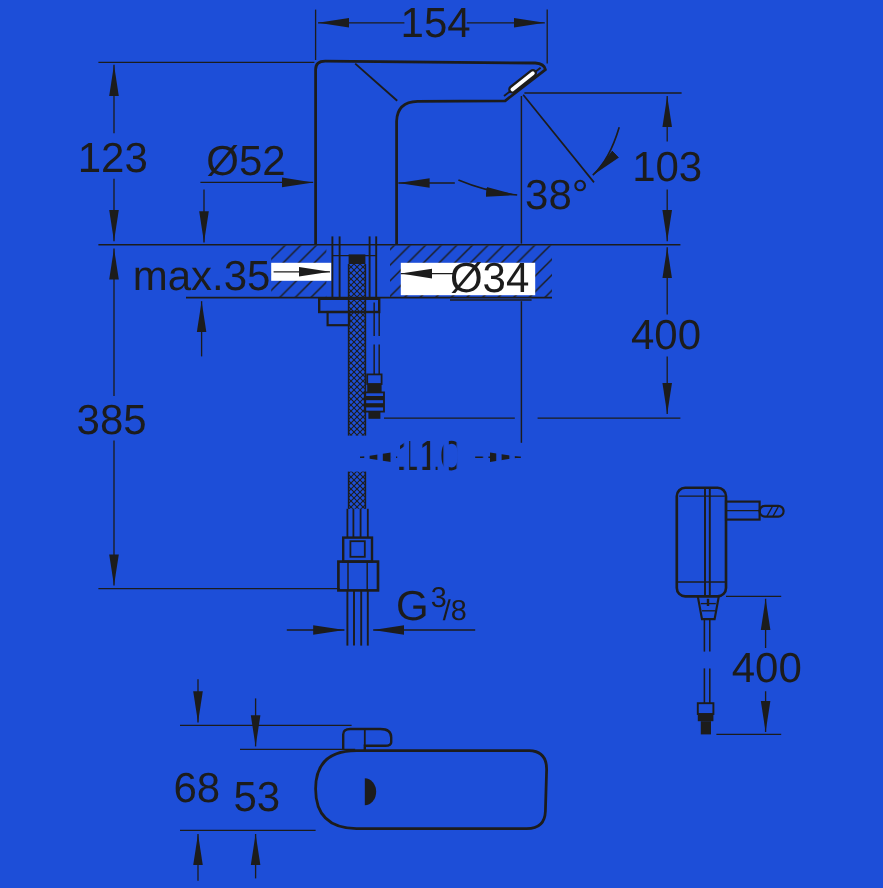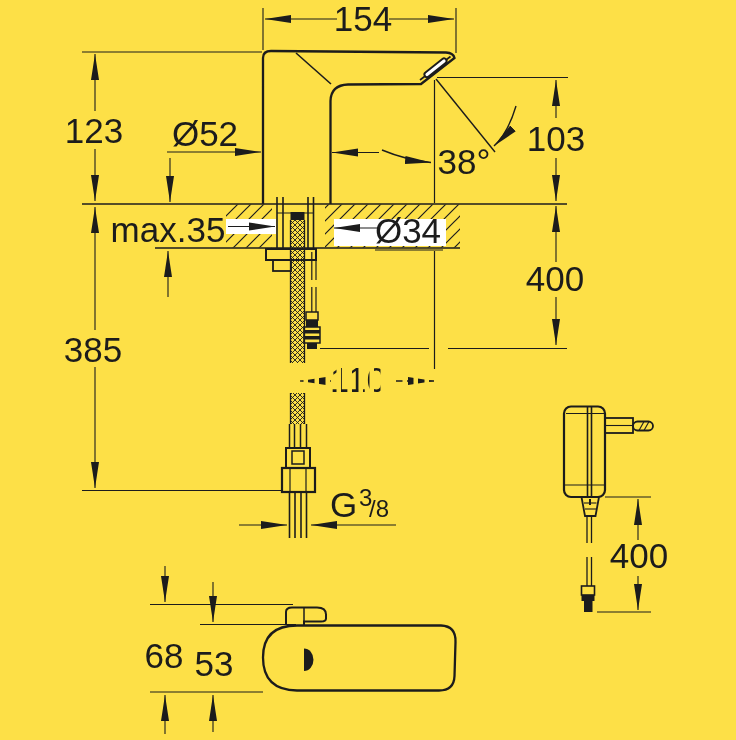--- a/index.html
+++ b/index.html
@@ -1,16 +1,16 @@
 <!DOCTYPE html>
 <html><head>
 <meta charset="utf-8">
 <style>
   html,body{margin:0;padding:0;background:#fff;}
-  .canvas{position:relative;width:736px;height:740px;background:#fde047;overflow:hidden;}
+  .canvas{position:relative;width:736px;height:740px;background:#1d4ed8;overflow:hidden;}
   svg{display:block;}
   text{font-family:"Liberation Sans","DejaVu Sans",sans-serif;fill:#1c1c1c;}
   .dim{font-size:35px;}
   .dim-small{font-size:24px;}
   .mid{text-anchor:middle;}
 </style>
 </head>
 <body>
 
 <div class="canvas">

